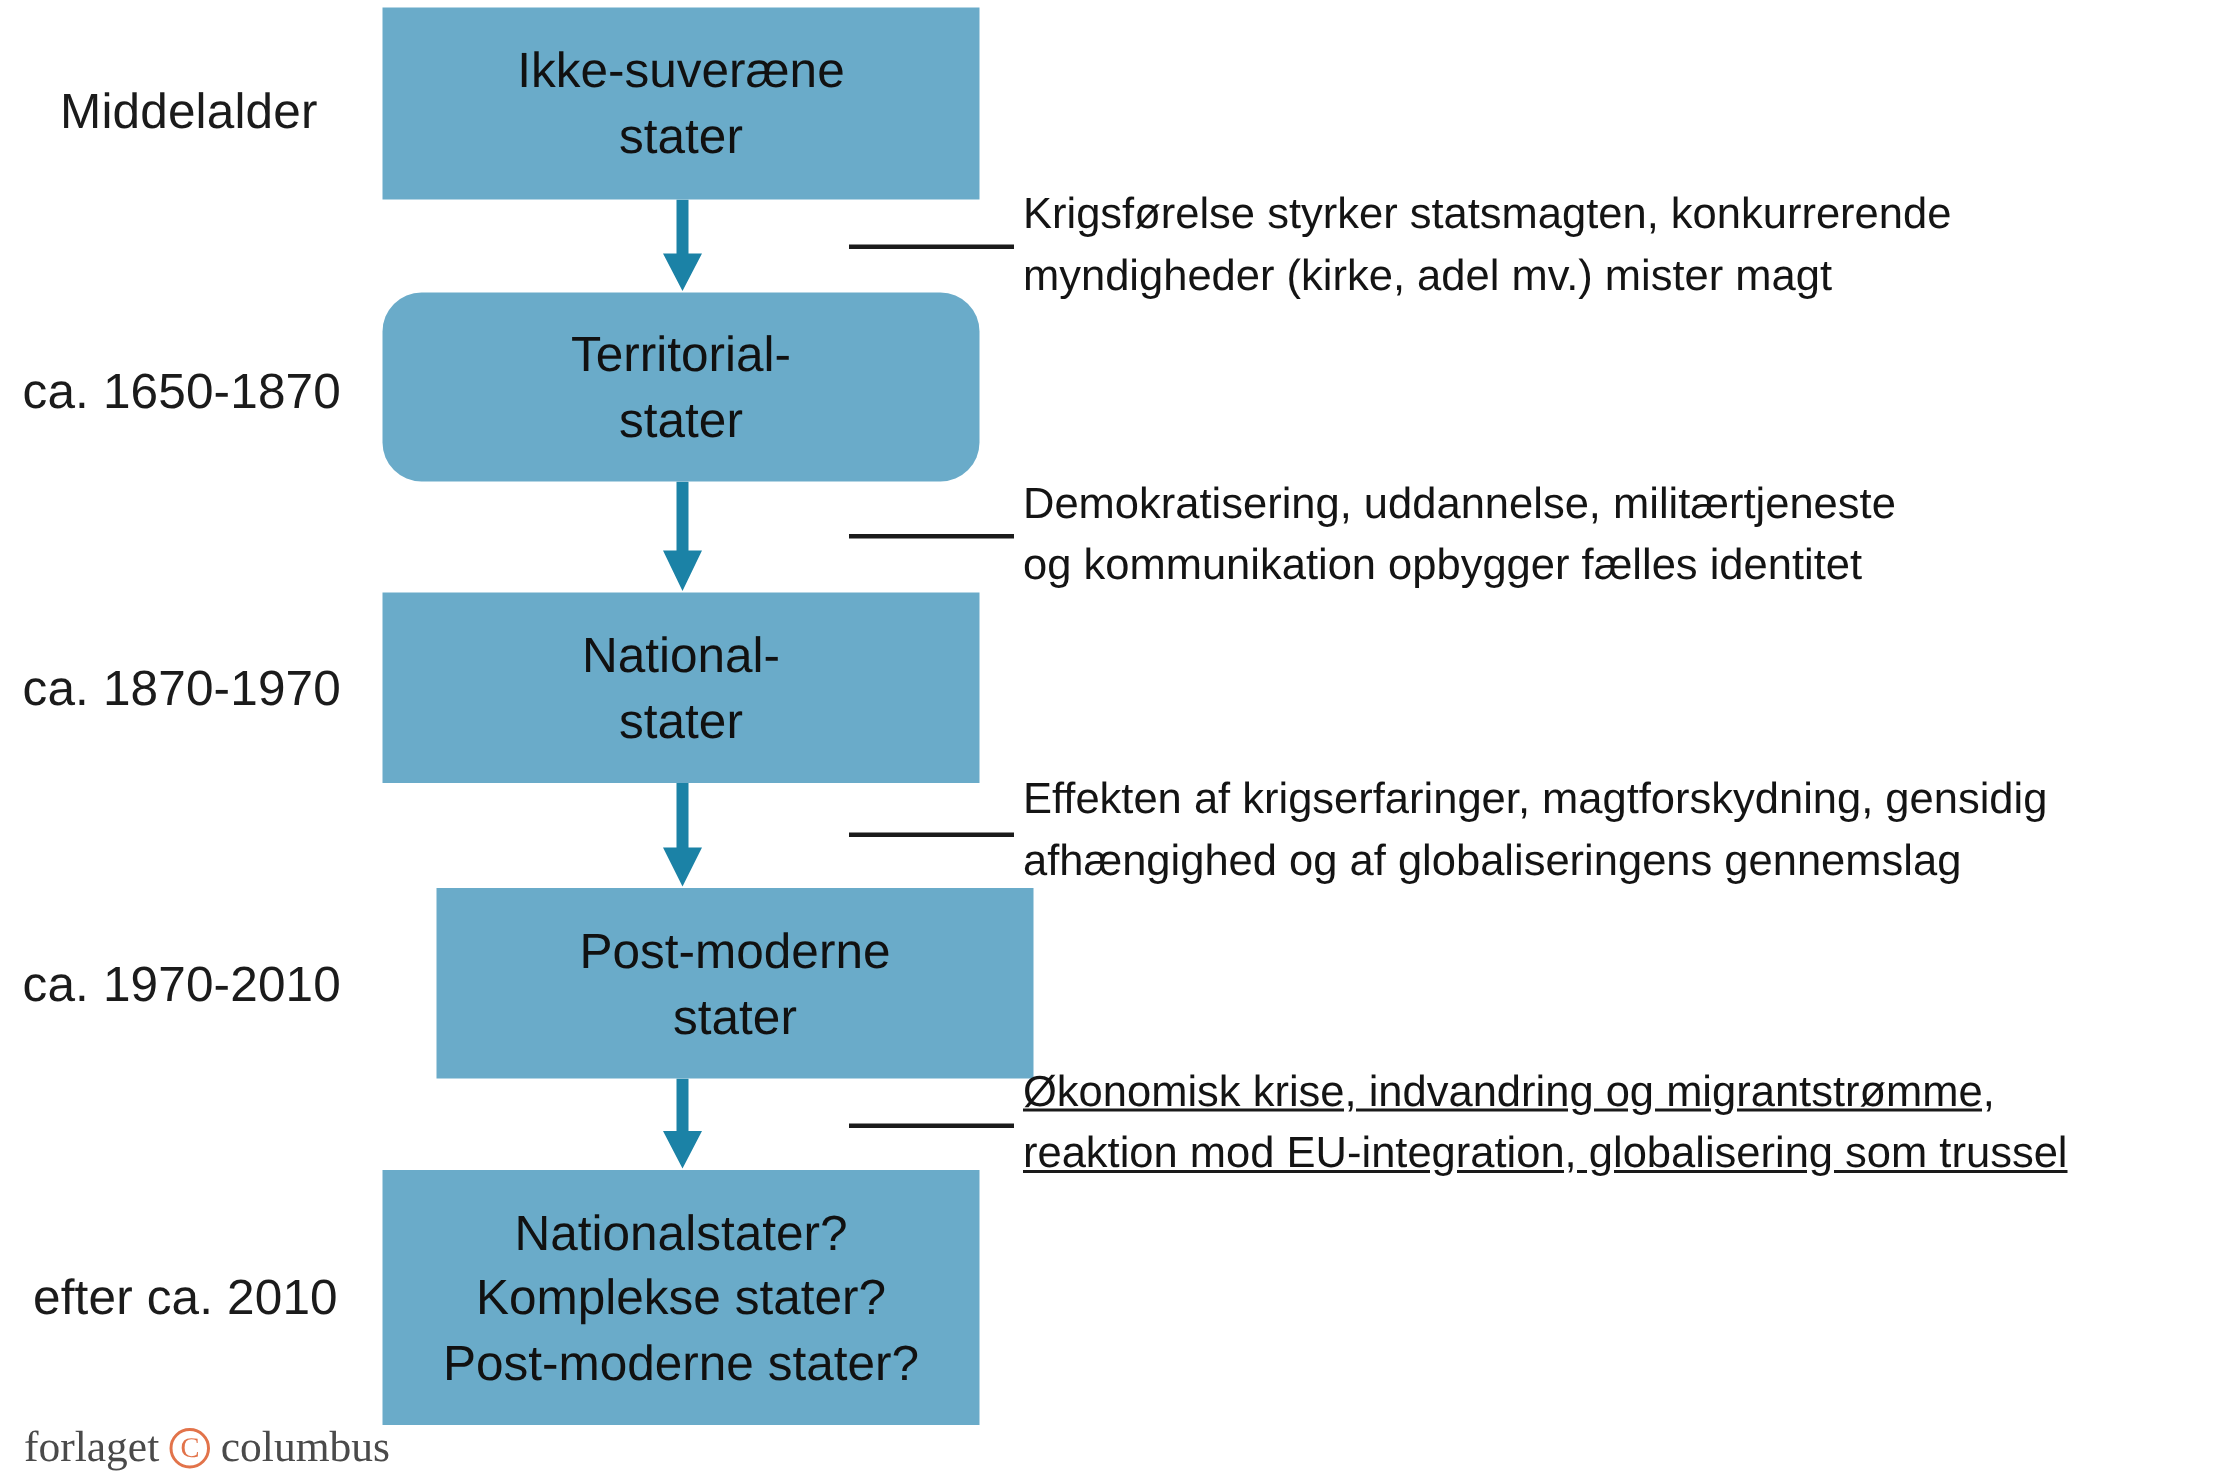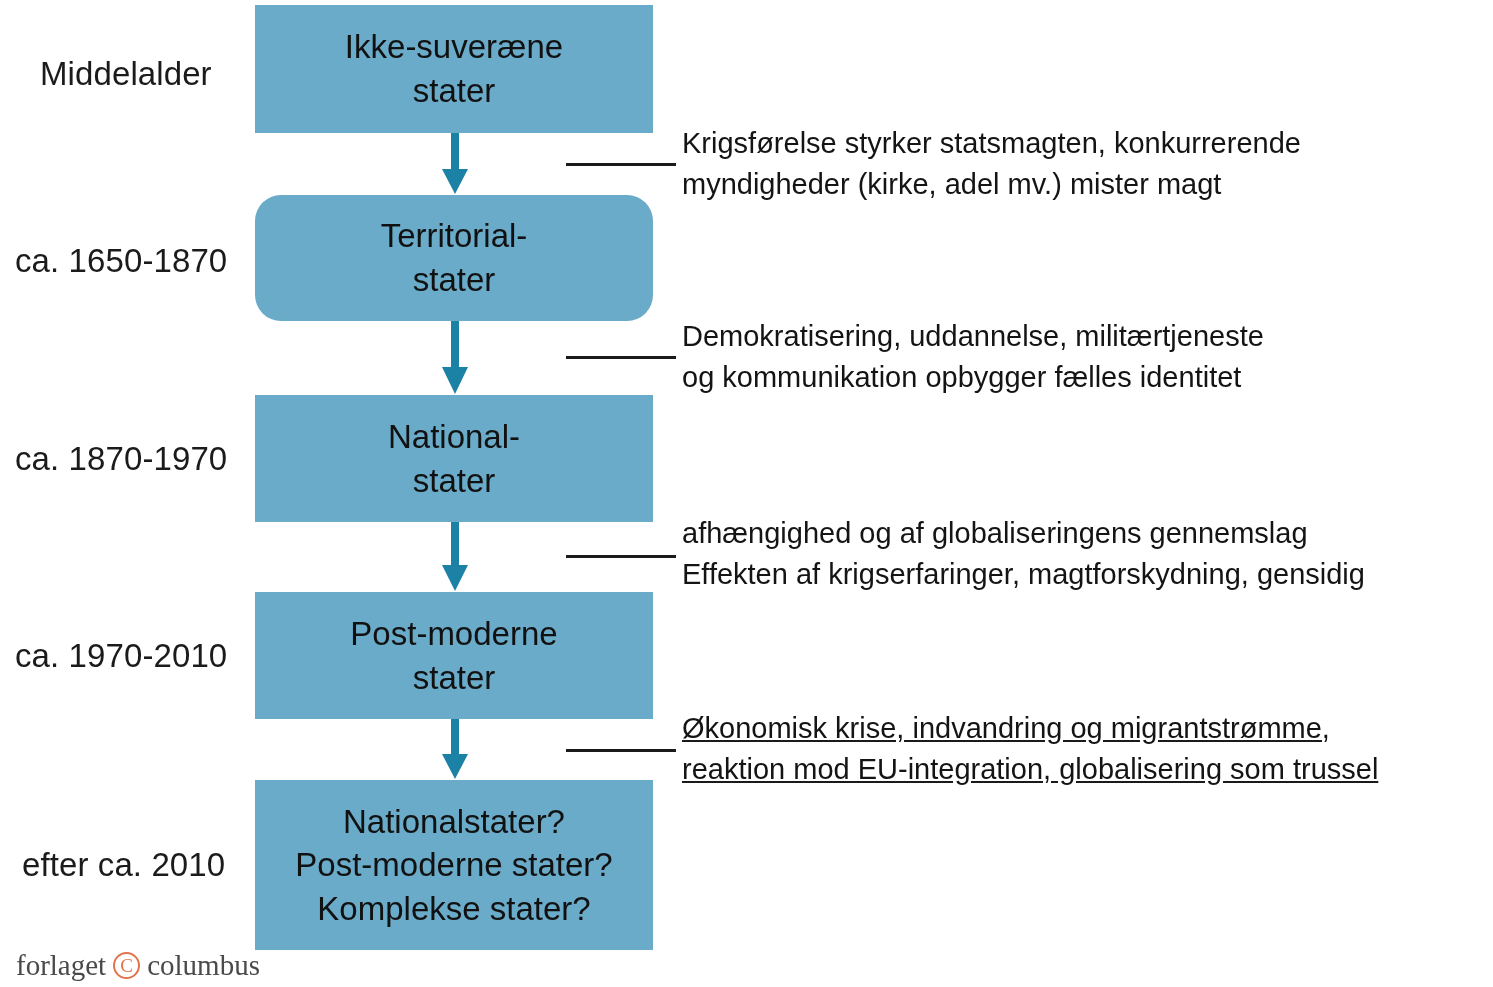--- a/index.html
+++ b/index.html
@@ -138,29 +138,29 @@
   <div class="stage-box" style="top:190px; height:126px;border-radius:26px;">
     <div class="box-line">Territorial-</div>
     <div class="box-line">stater</div>
   </div>
 
   <div class="stage-box" style="top:390px; height:127px;">
     <div class="box-line">National-</div>
     <div class="box-line">stater</div>
   </div>
 
-  <div class="stage-box" style="top:587px; height:127px;">
+  <div class="stage-box" style="top:587px; height:127px;margin-left:36px;">
     <div class="box-line">Post-moderne</div>
     <div class="box-line">stater</div>
   </div>
 
   <div class="stage-box" style="top:775px; height:170px;">
     <div class="box-line">Nationalstater?</div>
+    <div class="box-line">Komplekse stater?</div>
     <div class="box-line">Post-moderne stater?</div>
-    <div class="box-line">Komplekse stater?</div>
   </div>
 
   <div class="arrow" style="top:128px; height:62px;">
     <svg width="30" height="62" viewBox="0 0 30 62" xmlns="http://www.w3.org/2000/svg">
       <polygon points="11,0 19,0 19,36 28,36 15,61 2,36 11,36" fill="#1b82a6"></polygon>
     </svg>
   </div>
 
   <div class="arrow" style="top:316px; height:74px;">
     <svg width="30" height="74" viewBox="0 0 30 74" xmlns="http://www.w3.org/2000/svg">
@@ -189,22 +189,22 @@
     <div class="ann-line">Krigsførelse styrker statsmagten, konkurrerende</div>
     <div class="ann-line">myndigheder (kirke, adel mv.) mister magt</div>
   </div>
 
   <div class="annotation" style="top:311px;">
     <div class="ann-line">Demokratisering, uddannelse, militærtjeneste</div>
     <div class="ann-line">og kommunikation opbygger fælles identitet</div>
   </div>
 
   <div class="annotation" style="top:508px;">
+    <div class="ann-line">Effekten af krigserfaringer, magtforskydning, gensidig</div>
     <div class="ann-line">afhængighed og af globaliseringens gennemslag</div>
-    <div class="ann-line">Effekten af krigserfaringer, magtforskydning, gensidig</div>
   </div>
 
   <div class="annotation" style="top:703px;text-decoration:underline;">
     <div class="ann-line">Økonomisk krise, indvandring og migrantstrømme,</div>
     <div class="ann-line">reaktion mod EU-integration, globalisering som trussel</div>
   </div>
 
   <div class="logo">
     <span>forlaget</span>
     <span class="logo-mark">C</span>

